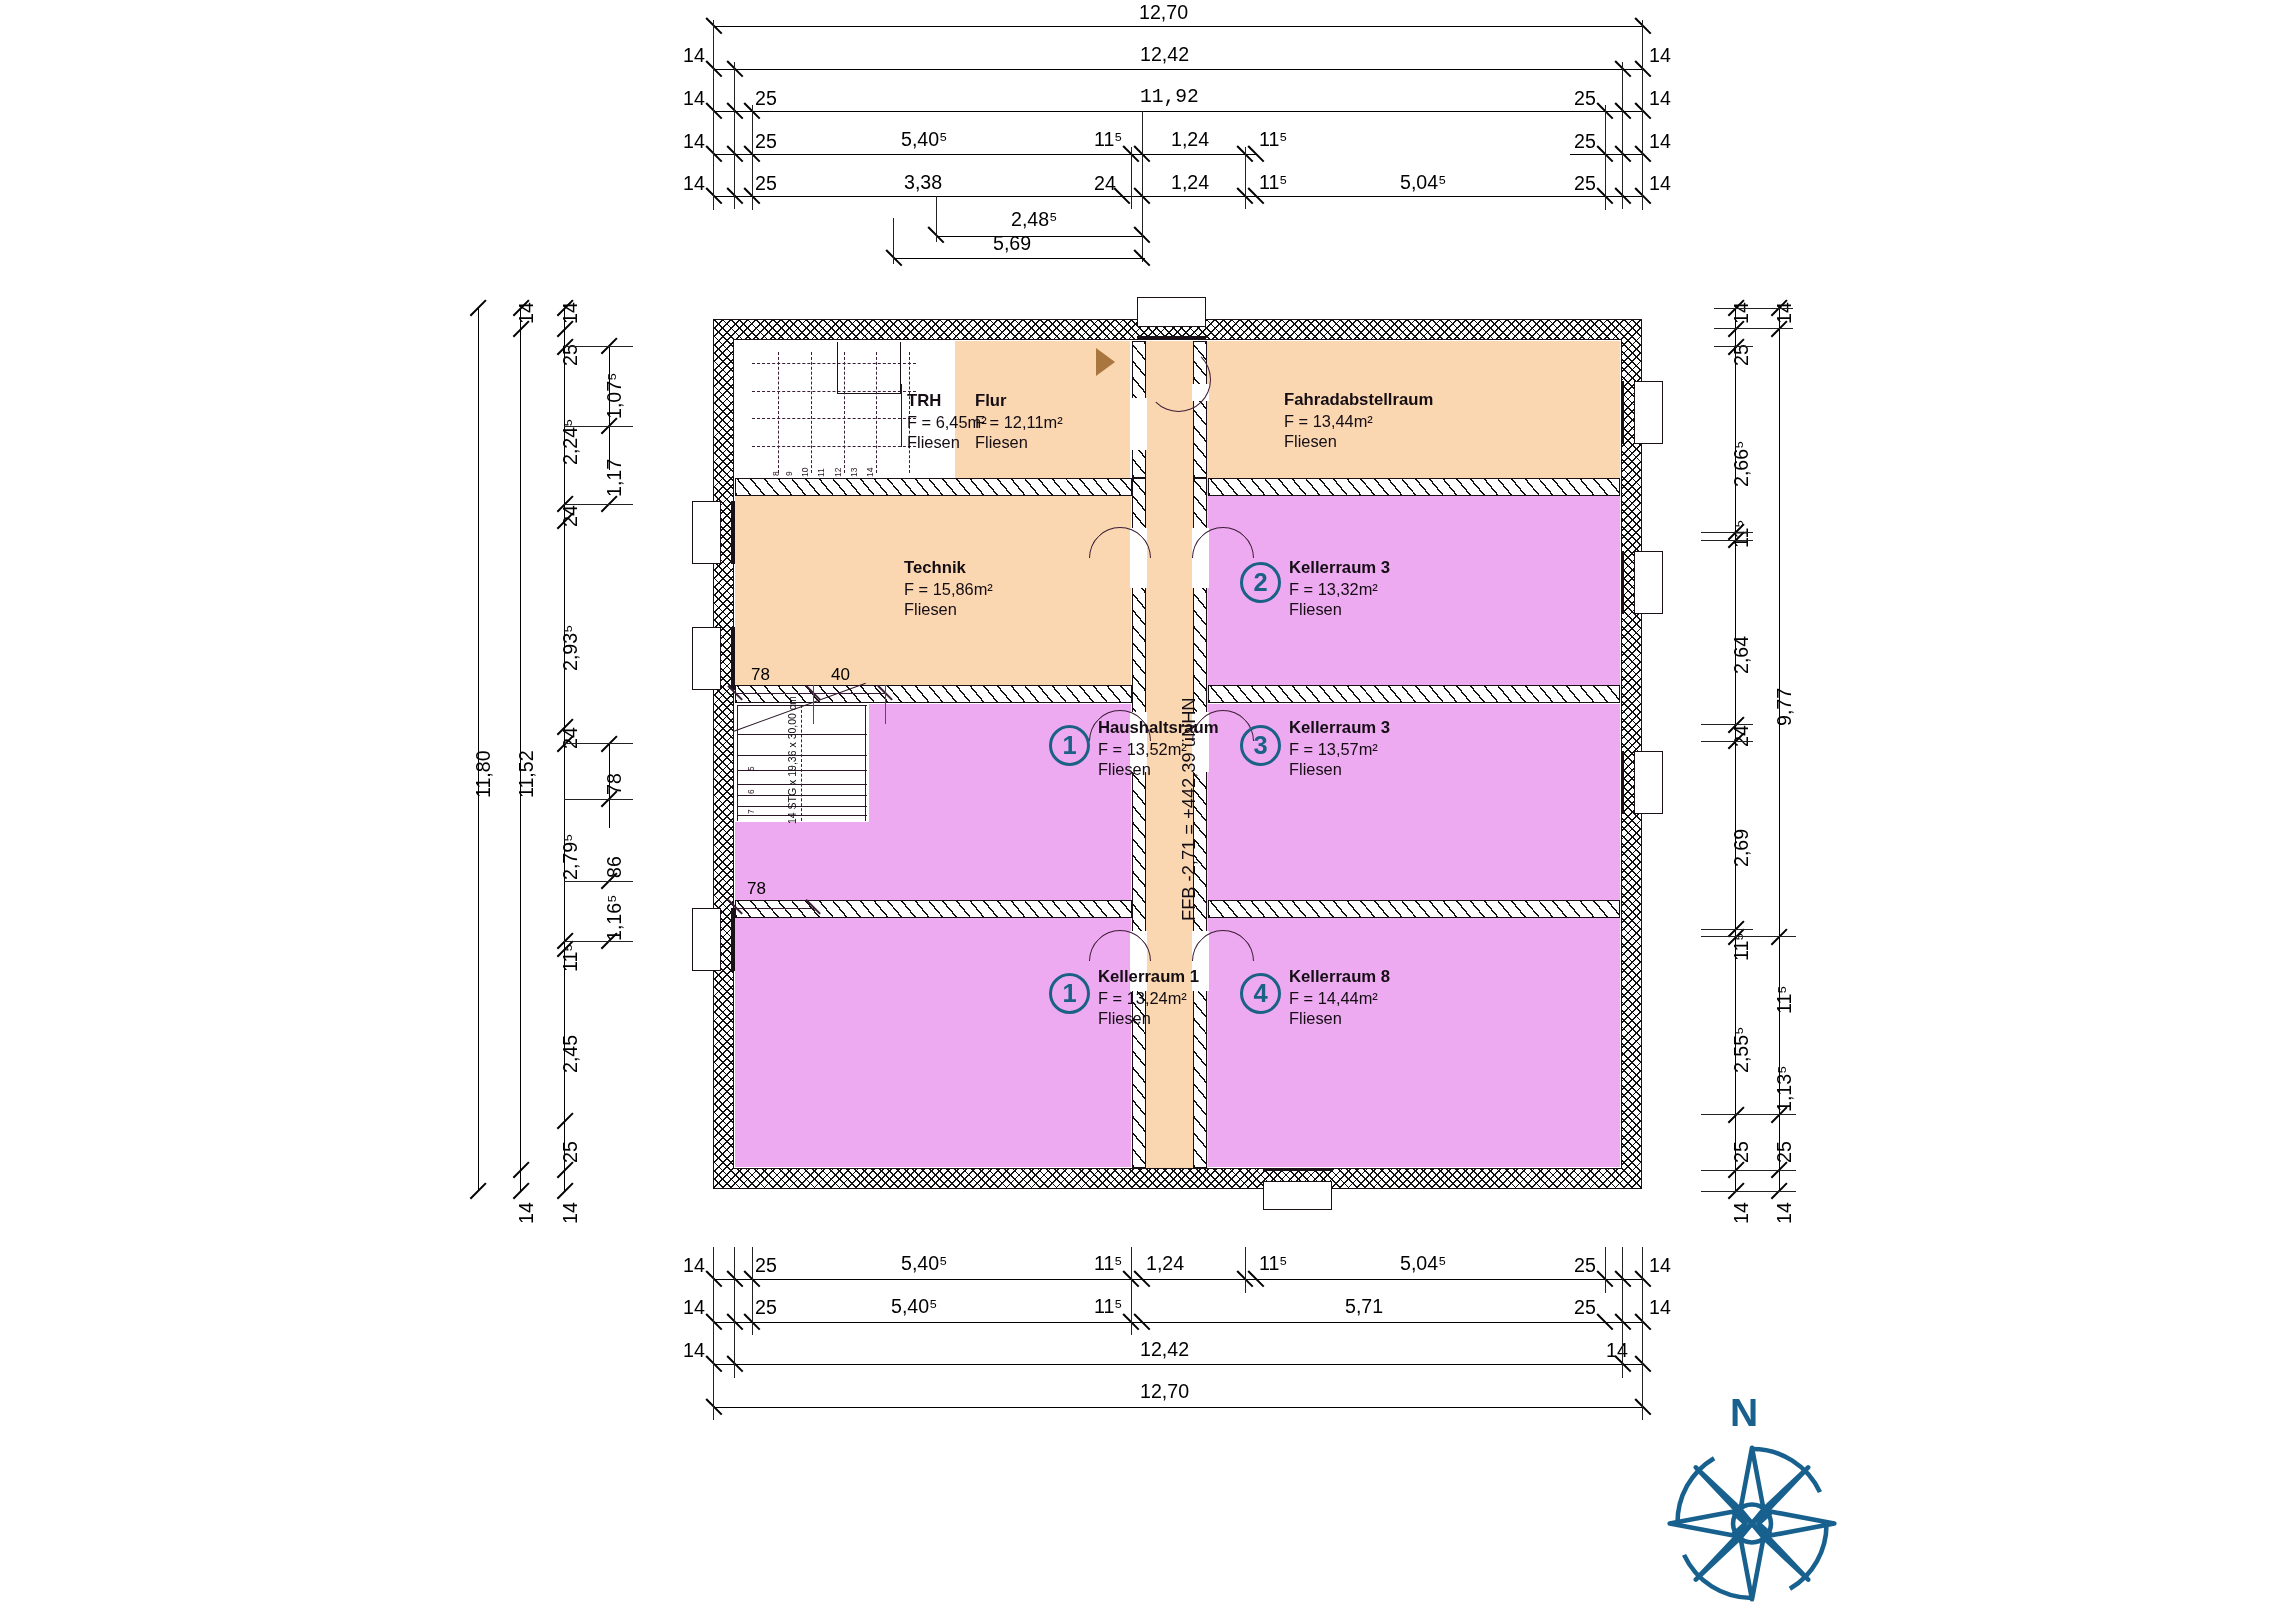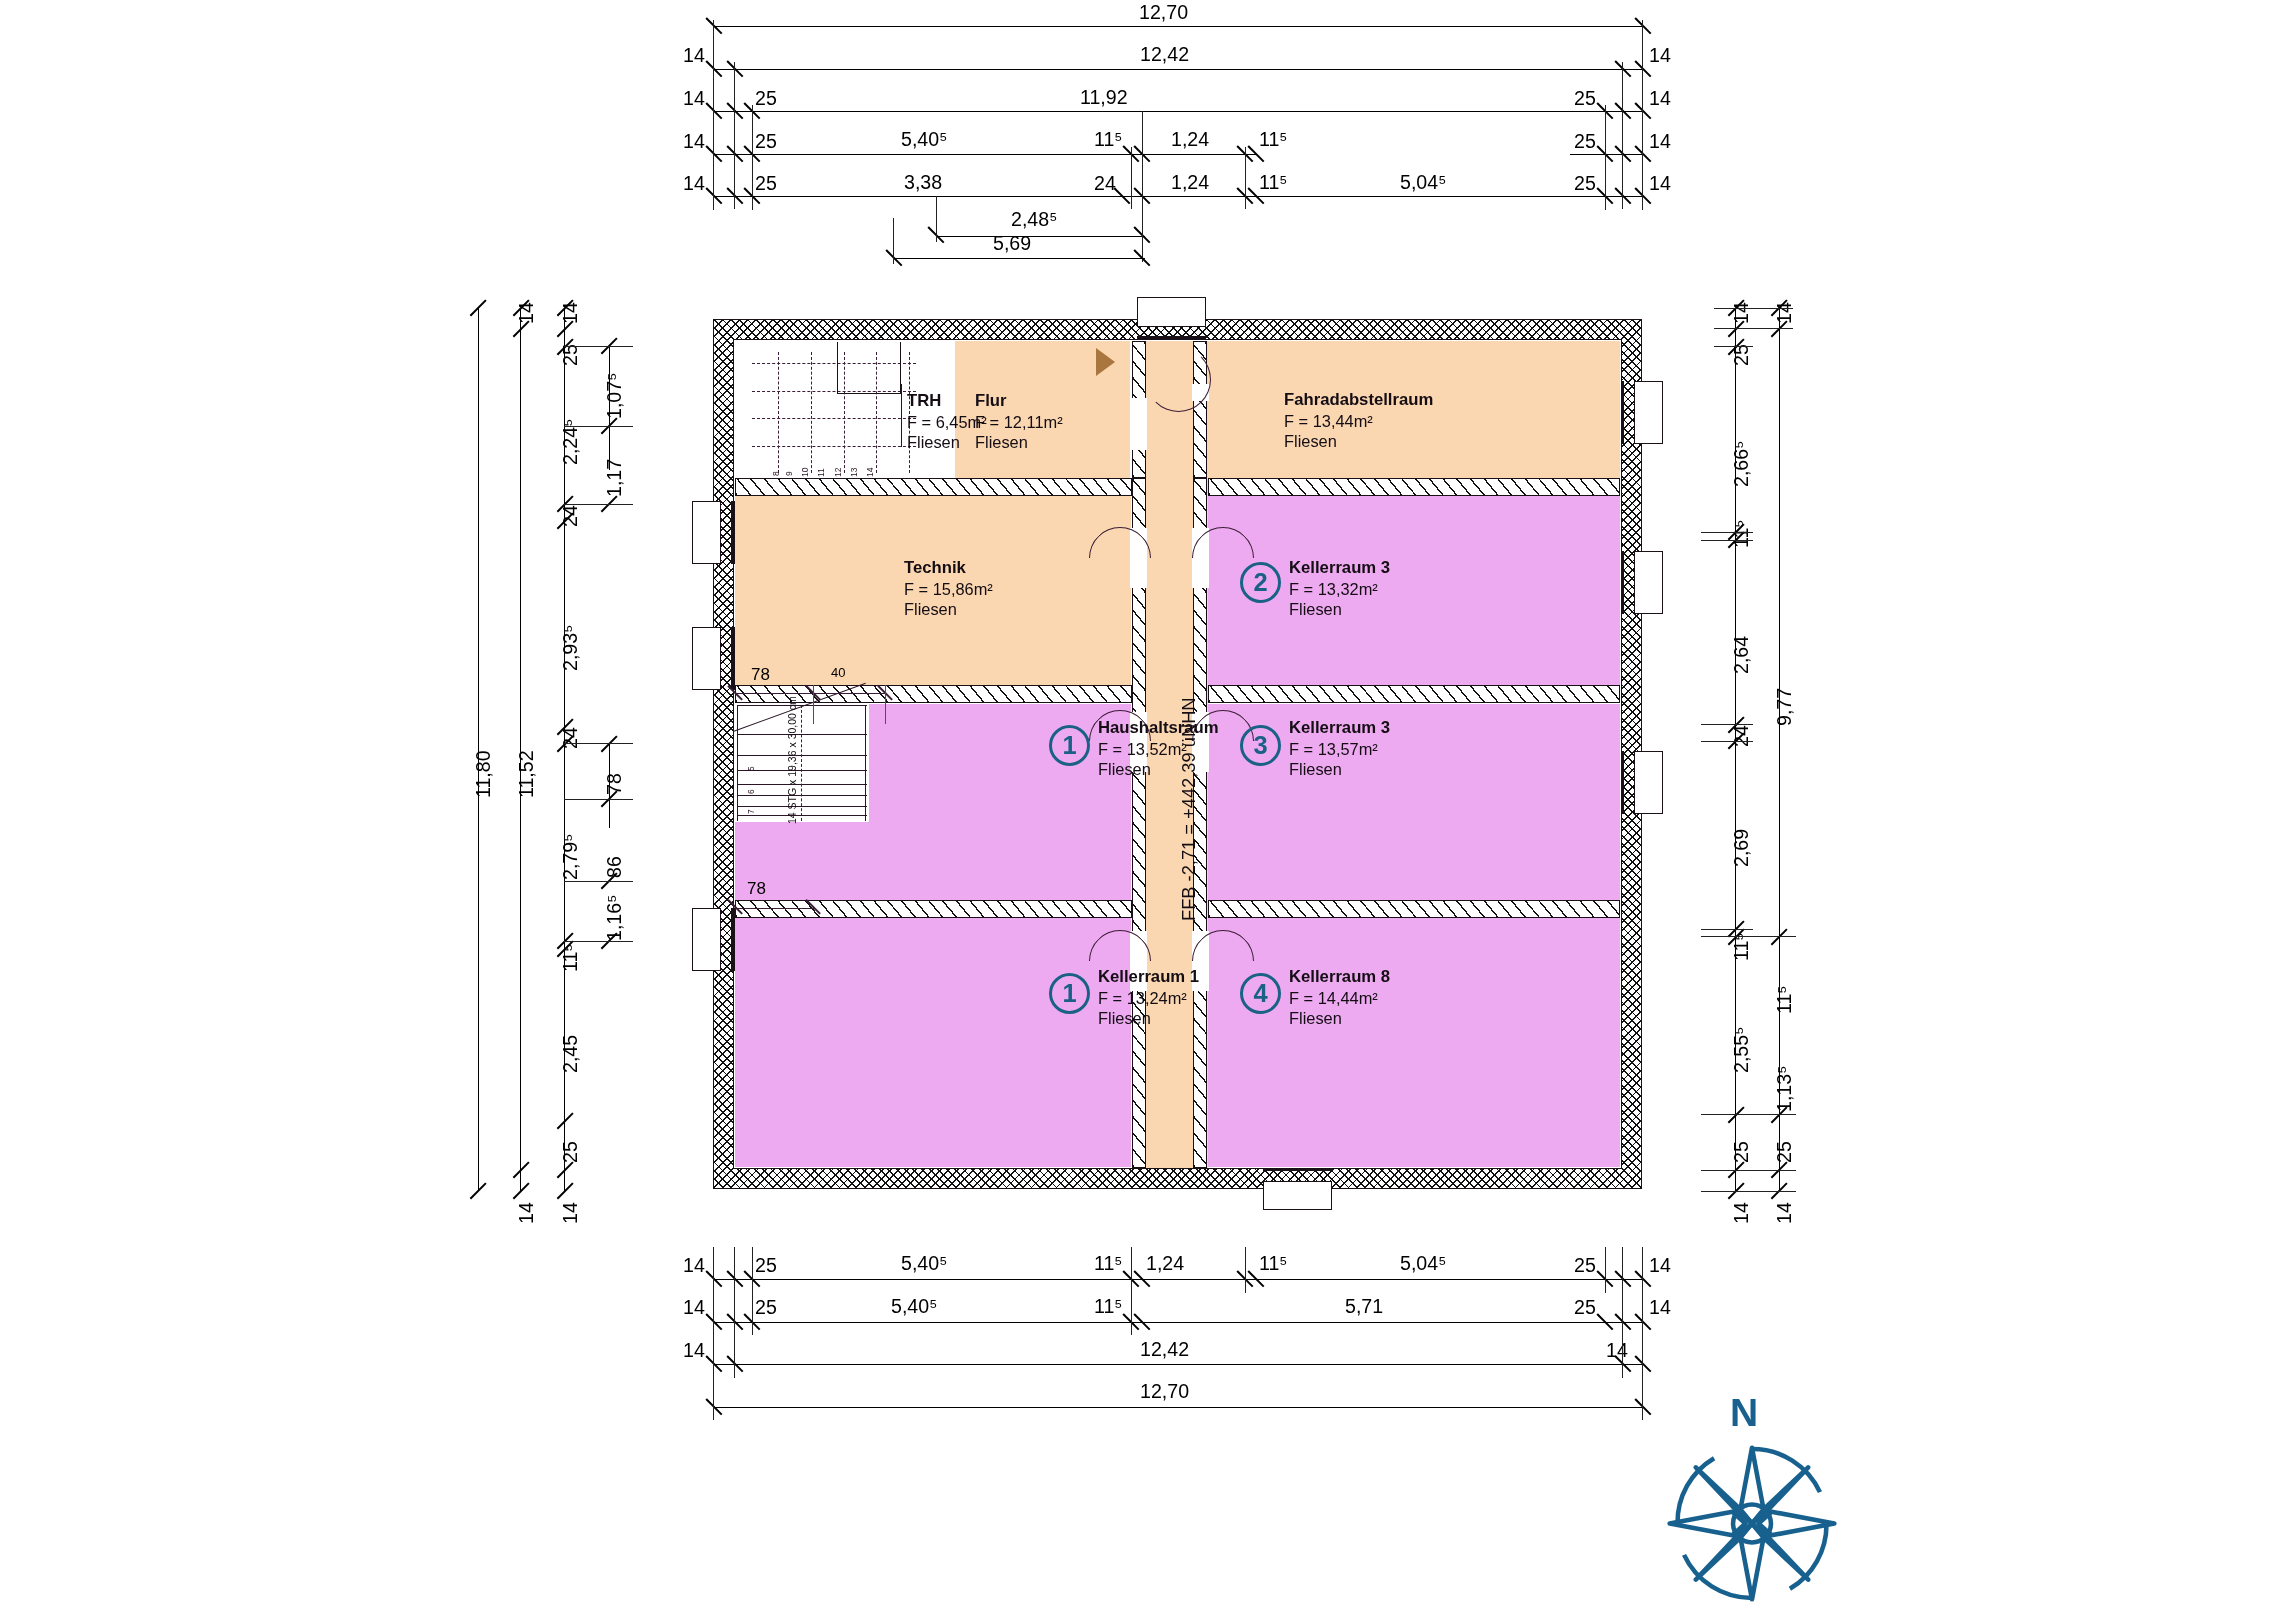--- a/index.html
+++ b/index.html
@@ -78,21 +78,21 @@
 
   <div class="dimline h" style="left:713px;top:111px;width:929px;"></div>
   <div class="tick" style="left:713px;top:100px;"></div>
   <div class="tick" style="left:734px;top:100px;"></div>
   <div class="tick" style="left:751px;top:100px;"></div>
   <div class="tick" style="left:1604px;top:100px;"></div>
   <div class="tick" style="left:1622px;top:100px;"></div>
   <div class="tick" style="left:1642px;top:100px;"></div>
   <div class="dtxt" style="left:683px;top:87px;">14</div>
   <div class="dtxt" style="left:755px;top:87px;">25</div>
-  <div class="dtxt" style="left:1080px;top:86px;">11,92</div>
+  <div class="dtxt" style="left:1140px;top:86px;font-family:Liberation Mono, monospace;">11,92</div>
   <div class="dtxt" style="left:1574px;top:87px;">25</div>
   <div class="dtxt" style="left:1649px;top:87px;">14</div>
 
   <div class="dimline h" style="left:713px;top:154px;width:543px;"></div>
   <div class="dimline h" style="left:1570px;top:154px;width:72px;"></div>
   <div class="tick" style="left:713px;top:143px;"></div>
   <div class="tick" style="left:734px;top:143px;"></div>
   <div class="tick" style="left:751px;top:143px;"></div>
   <div class="tick" style="left:1130px;top:143px;"></div>
   <div class="tick" style="left:1141px;top:143px;"></div>
@@ -462,21 +462,21 @@
   <div class="stnum" style="left:33px;top:475px;">6</div>
   <div class="stnum" style="left:33px;top:495px;">7</div>
 
   <div class="vtxt" style="left:73px;top:505px;font-size:10.5px;">14 STG x 19,36 x 30,00 cm</div>
 
   <div class="dimline h" style="left:21.6px;top:374px;width:151px;height:1px;background:#3a1c36;"></div>
   <div class="tick" style="left:21px;top:364px;height:19.6px;background:#3a1c36;"></div>
   <div class="tick" style="left:99px;top:364px;height:19.6px;background:#3a1c36;"></div>
   <div class="tick" style="left:171px;top:364px;height:19.6px;background:#3a1c36;"></div>
   <div class="dtxt" style="left:38px;top:346px;font-size:17px;">78</div>
-  <div class="dtxt" style="left:118px;top:346px;font-size:13px;">40</div>
+  <div class="dtxt" style="left:118px;top:346px;font-size:17px;">40</div>
   <div class="ext" style="left:100px;top:366px;height:39px;background:#6a4b28;"></div>
   <div class="ext" style="left:172px;top:366px;height:39px;background:#6a4b28;"></div>
 
   <div class="dimline h" style="left:21.6px;top:589px;width:79px;height:1px;background:#3a1c36;"></div>
   <div class="tick" style="left:21px;top:578px;height:19.6px;background:#3a1c36;"></div>
   <div class="tick" style="left:99px;top:578px;height:19.6px;background:#3a1c36;"></div>
   <div class="dtxt" style="left:34px;top:560px;font-size:17px;">78</div>
 
   <div class="rlabel" style="left:194px;top:72px;">
     <b>TRH</b>

